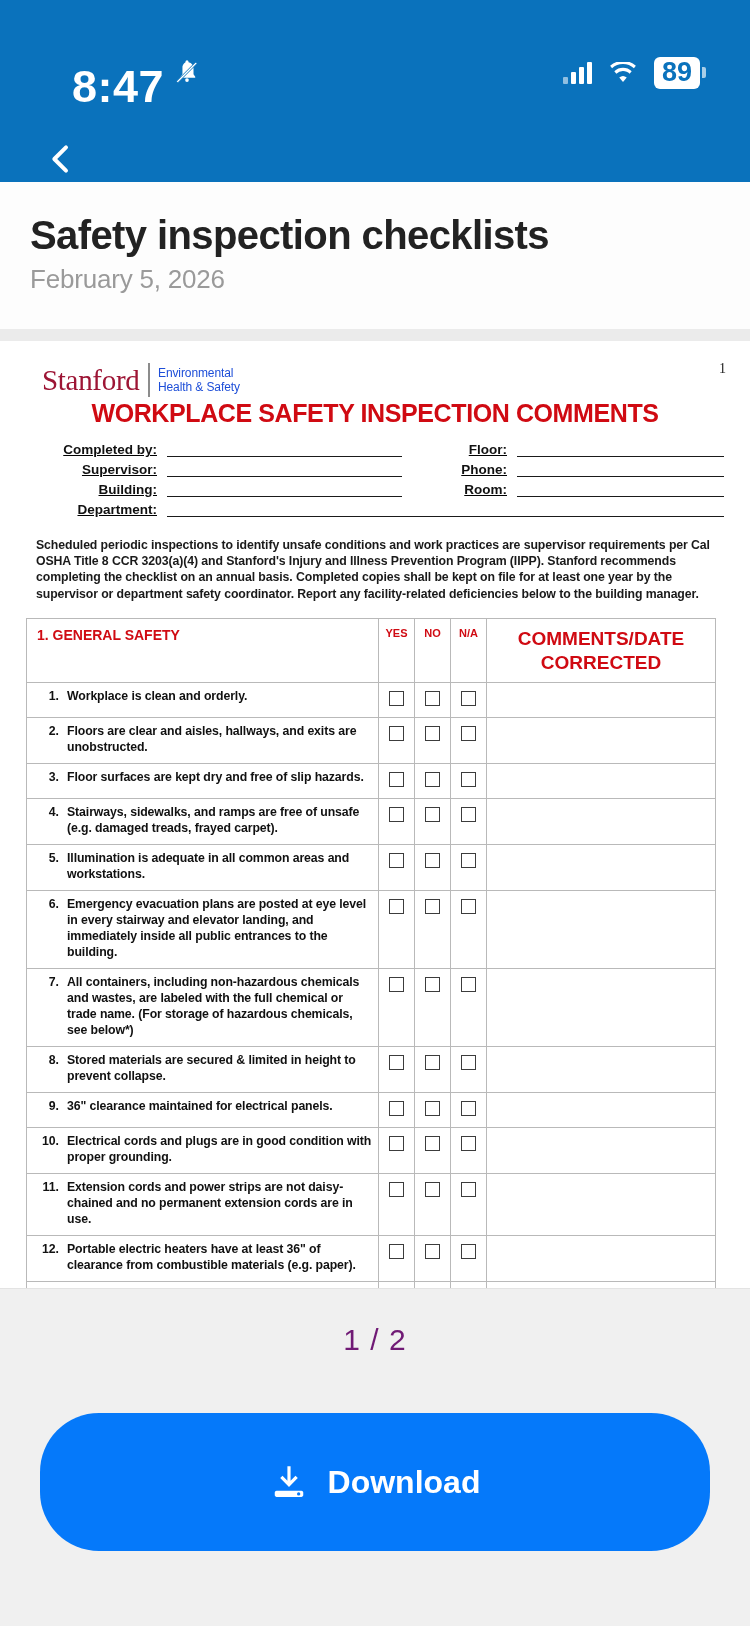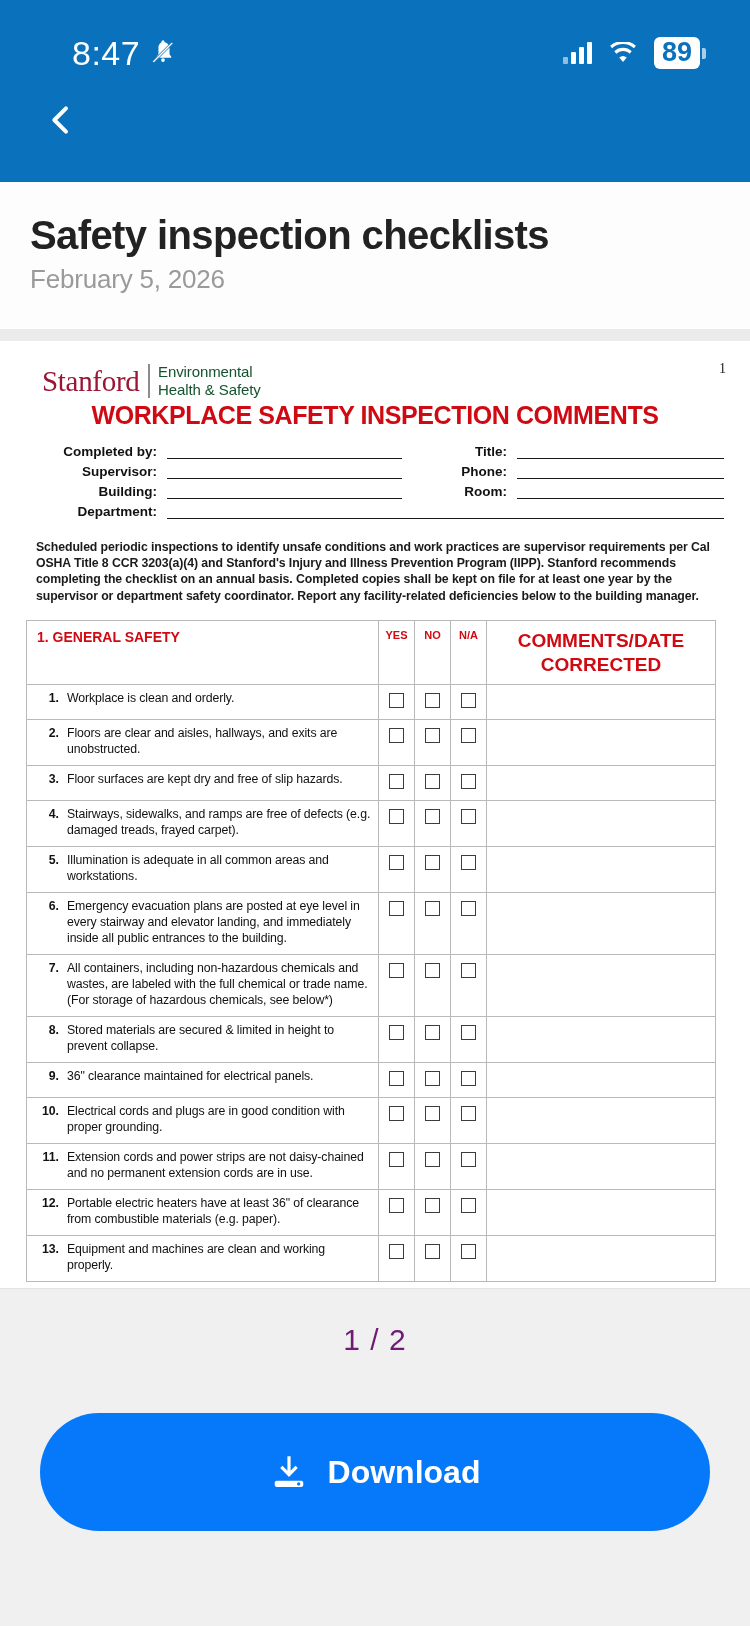--- a/index.html
+++ b/index.html
@@ -11,21 +11,21 @@
   }
   #app { position: relative; width: 750px; height: 1626px; background: #f1f1f1; }
 
   
   .topbar { background: #0a72bc; height: 182px; width: 100%; position: relative; }
   .statusrow {
     display: flex; align-items: center; justify-content: space-between;
     padding: 36px 44px 0 72px; color: #fff;
   }
   .status-left { display: flex; align-items: center; gap: 10px; }
-  .clock { font-size: 34px; font-weight: 400; letter-spacing: .5px; line-height: 1; }
+  .clock { font-size: 45px; font-weight: 700; letter-spacing: .5px; line-height: 1; margin-top: 28px; }
   .bell-icon { display: inline-block; width: 26px; height: 30px; position: relative; }
   .bell-icon svg { display: block; }
   .status-right { display: flex; align-items: center; gap: 16px; }
   .signal { display: flex; align-items: flex-end; gap: 3px; height: 22px; }
   .signal i { display: block; width: 5px; background: #fff; border-radius: 1px; }
   .signal i:nth-child(1) { height: 7px; opacity: .55; }
   .signal i:nth-child(2) { height: 12px; }
   .signal i:nth-child(3) { height: 17px; }
   .signal i:nth-child(4) { height: 22px; }
   .wifi { width: 30px; height: 22px; }
@@ -56,30 +56,30 @@
     height: 948px; overflow: hidden;
   }
   .pagenum-tr { position: absolute; top: 20px; right: 24px; font-size: 14px; color: #222; font-family: "Liberation Serif", serif; }
 
   .logo-row { display: flex; align-items: center; padding-left: 16px; margin-bottom: 2px; }
   .logo-stanford {
     font-family: "Liberation Serif", serif; font-size: 29px; color: #9d1535;
     letter-spacing: -.3px; line-height: 1;
   }
   .logo-div { width: 1.5px; height: 34px; background: #8c8c8c; margin: 0 8px 0 9px; }
-  .logo-sub { font-size: 15px; color: #14532d; line-height: 1.2; letter-spacing: -.1px; }
+  .logo-sub { font-size: 12px; color: #1d4ed8; line-height: 1.2; letter-spacing: -.1px; }
 
   .form-title {
     text-align: center; color: #d00a12; font-size: 25px; font-weight: 700;
     letter-spacing: -.4px; margin: 2px 0 14px 0;
   }
 
   .fields { padding: 0 0 0 6px; }
   .field-row { display: flex; align-items: flex-end; margin-bottom: 5px; }
-  .fgroup { display: flex; align-items: flex-end; }
+  .fgroup { display: flex; align-items: flex-end; text-decoration: underline; }
   .fgroup.left { width: 370px; }
   .fgroup.right { flex: 1; }
   .flabel { font-size: 13.5px; font-weight: 700; color: #111; white-space: nowrap; }
   .fgroup.left .flabel { width: 125px; text-align: right; }
   .fgroup.right .flabel { width: 105px; text-align: right; }
   .fline { flex: 1; border-bottom: 1.6px solid #1a1a1a; height: 14px; margin-left: 10px; }
   .field-row.full .fgroup.left { width: auto; flex: 1; }
 
   .intro {
     font-size: 12.3px; font-weight: 700; color: #1a1a1a; line-height: 1.32;
@@ -98,31 +98,31 @@
     color: #d00a12; font-size: 14px; font-weight: 700; text-align: left;
     padding-left: 10px; vertical-align: top;
   }
   th.hdr-ck { color: #d00a12; font-size: 11px; font-weight: 700; text-align: center; vertical-align: top; }
   th.hdr-com { color: #d00a12; font-size: 19px; font-weight: 700; text-align: center; line-height: 1.25; vertical-align: top; }
 
   tbody td { padding: 6px 4px 7px; }
   td.item { padding: 6px 6px 7px 10px; }
   .item-inner { display: flex; }
   .num { font-size: 12.3px; font-weight: 700; color: #111; width: 30px; flex: 0 0 30px; text-align: right; padding-right: 8px; }
-  .txt { font-size: 12.3px; font-weight: 400; color: #111; line-height: 1.3; letter-spacing: -.1px; }
+  .txt { font-size: 12.3px; font-weight: 700; color: #111; line-height: 1.3; letter-spacing: -.1px; }
   td.ck { text-align: center; padding-top: 8px; }
   .cbox { display: inline-block; width: 15px; height: 15px; border: 1.4px solid #3c3c3c; background: #fff; }
   td.comment { background: #fff; }
 
   
   .bottombar { background: #f0f0f0; padding-top: 34px; height: 340px; }
   .pager { text-align: center; font-size: 30px; color: #701a75; letter-spacing: 1px; }
   .dl-wrap { padding: 56px 40px 0 40px; }
   .dl-btn {
-    width: 100%; height: 118px; background: #0579fa; border: none; border-radius: 59px;
+    width: 100%; height: 138px; background: #0579fa; border: none; border-radius: 59px;
     color: #fff; font-size: 32px; font-weight: 700; cursor: pointer;
     display: flex; align-items: center; justify-content: center; gap: 20px;
     font-family: "Liberation Sans", sans-serif;
   }
   .dl-icon { width: 38px; height: 38px; }
 </style>
 </head>
 <body>
 
 <div id="app">
@@ -191,21 +191,21 @@
 
     <div class="form-title">WORKPLACE SAFETY INSPECTION COMMENTS</div>
 
     <div class="fields">
       <div class="field-row">
         <span class="fgroup left">
           <span class="flabel">Completed by:</span>
           <span class="fline"></span>
         </span>
         <span class="fgroup right">
-          <span class="flabel">Title:</span>
+          <span class="flabel">Floor:</span>
           <span class="fline"></span>
         </span>
       </div>
       <div class="field-row">
         <span class="fgroup left">
           <span class="flabel">Supervisor:</span>
           <span class="fline"></span>
         </span>
         <span class="fgroup right">
           <span class="flabel">Phone:</span>
@@ -286,21 +286,21 @@
             </td>
             <td class="ck"><span class="cbox"></span></td>
             <td class="ck"><span class="cbox"></span></td>
             <td class="ck"><span class="cbox"></span></td>
             <td class="comment"></td>
           </tr>
           <tr>
             <td class="item">
               <div class="item-inner">
                 <span class="num">4.</span>
-                <span class="txt">Stairways, sidewalks, and ramps are free of defects (e.g. damaged treads, frayed carpet).</span>
+                <span class="txt">Stairways, sidewalks, and ramps are free of unsafe (e.g. damaged treads, frayed carpet).</span>
               </div>
             </td>
             <td class="ck"><span class="cbox"></span></td>
             <td class="ck"><span class="cbox"></span></td>
             <td class="ck"><span class="cbox"></span></td>
             <td class="comment"></td>
           </tr>
           <tr>
             <td class="item">
               <div class="item-inner">

